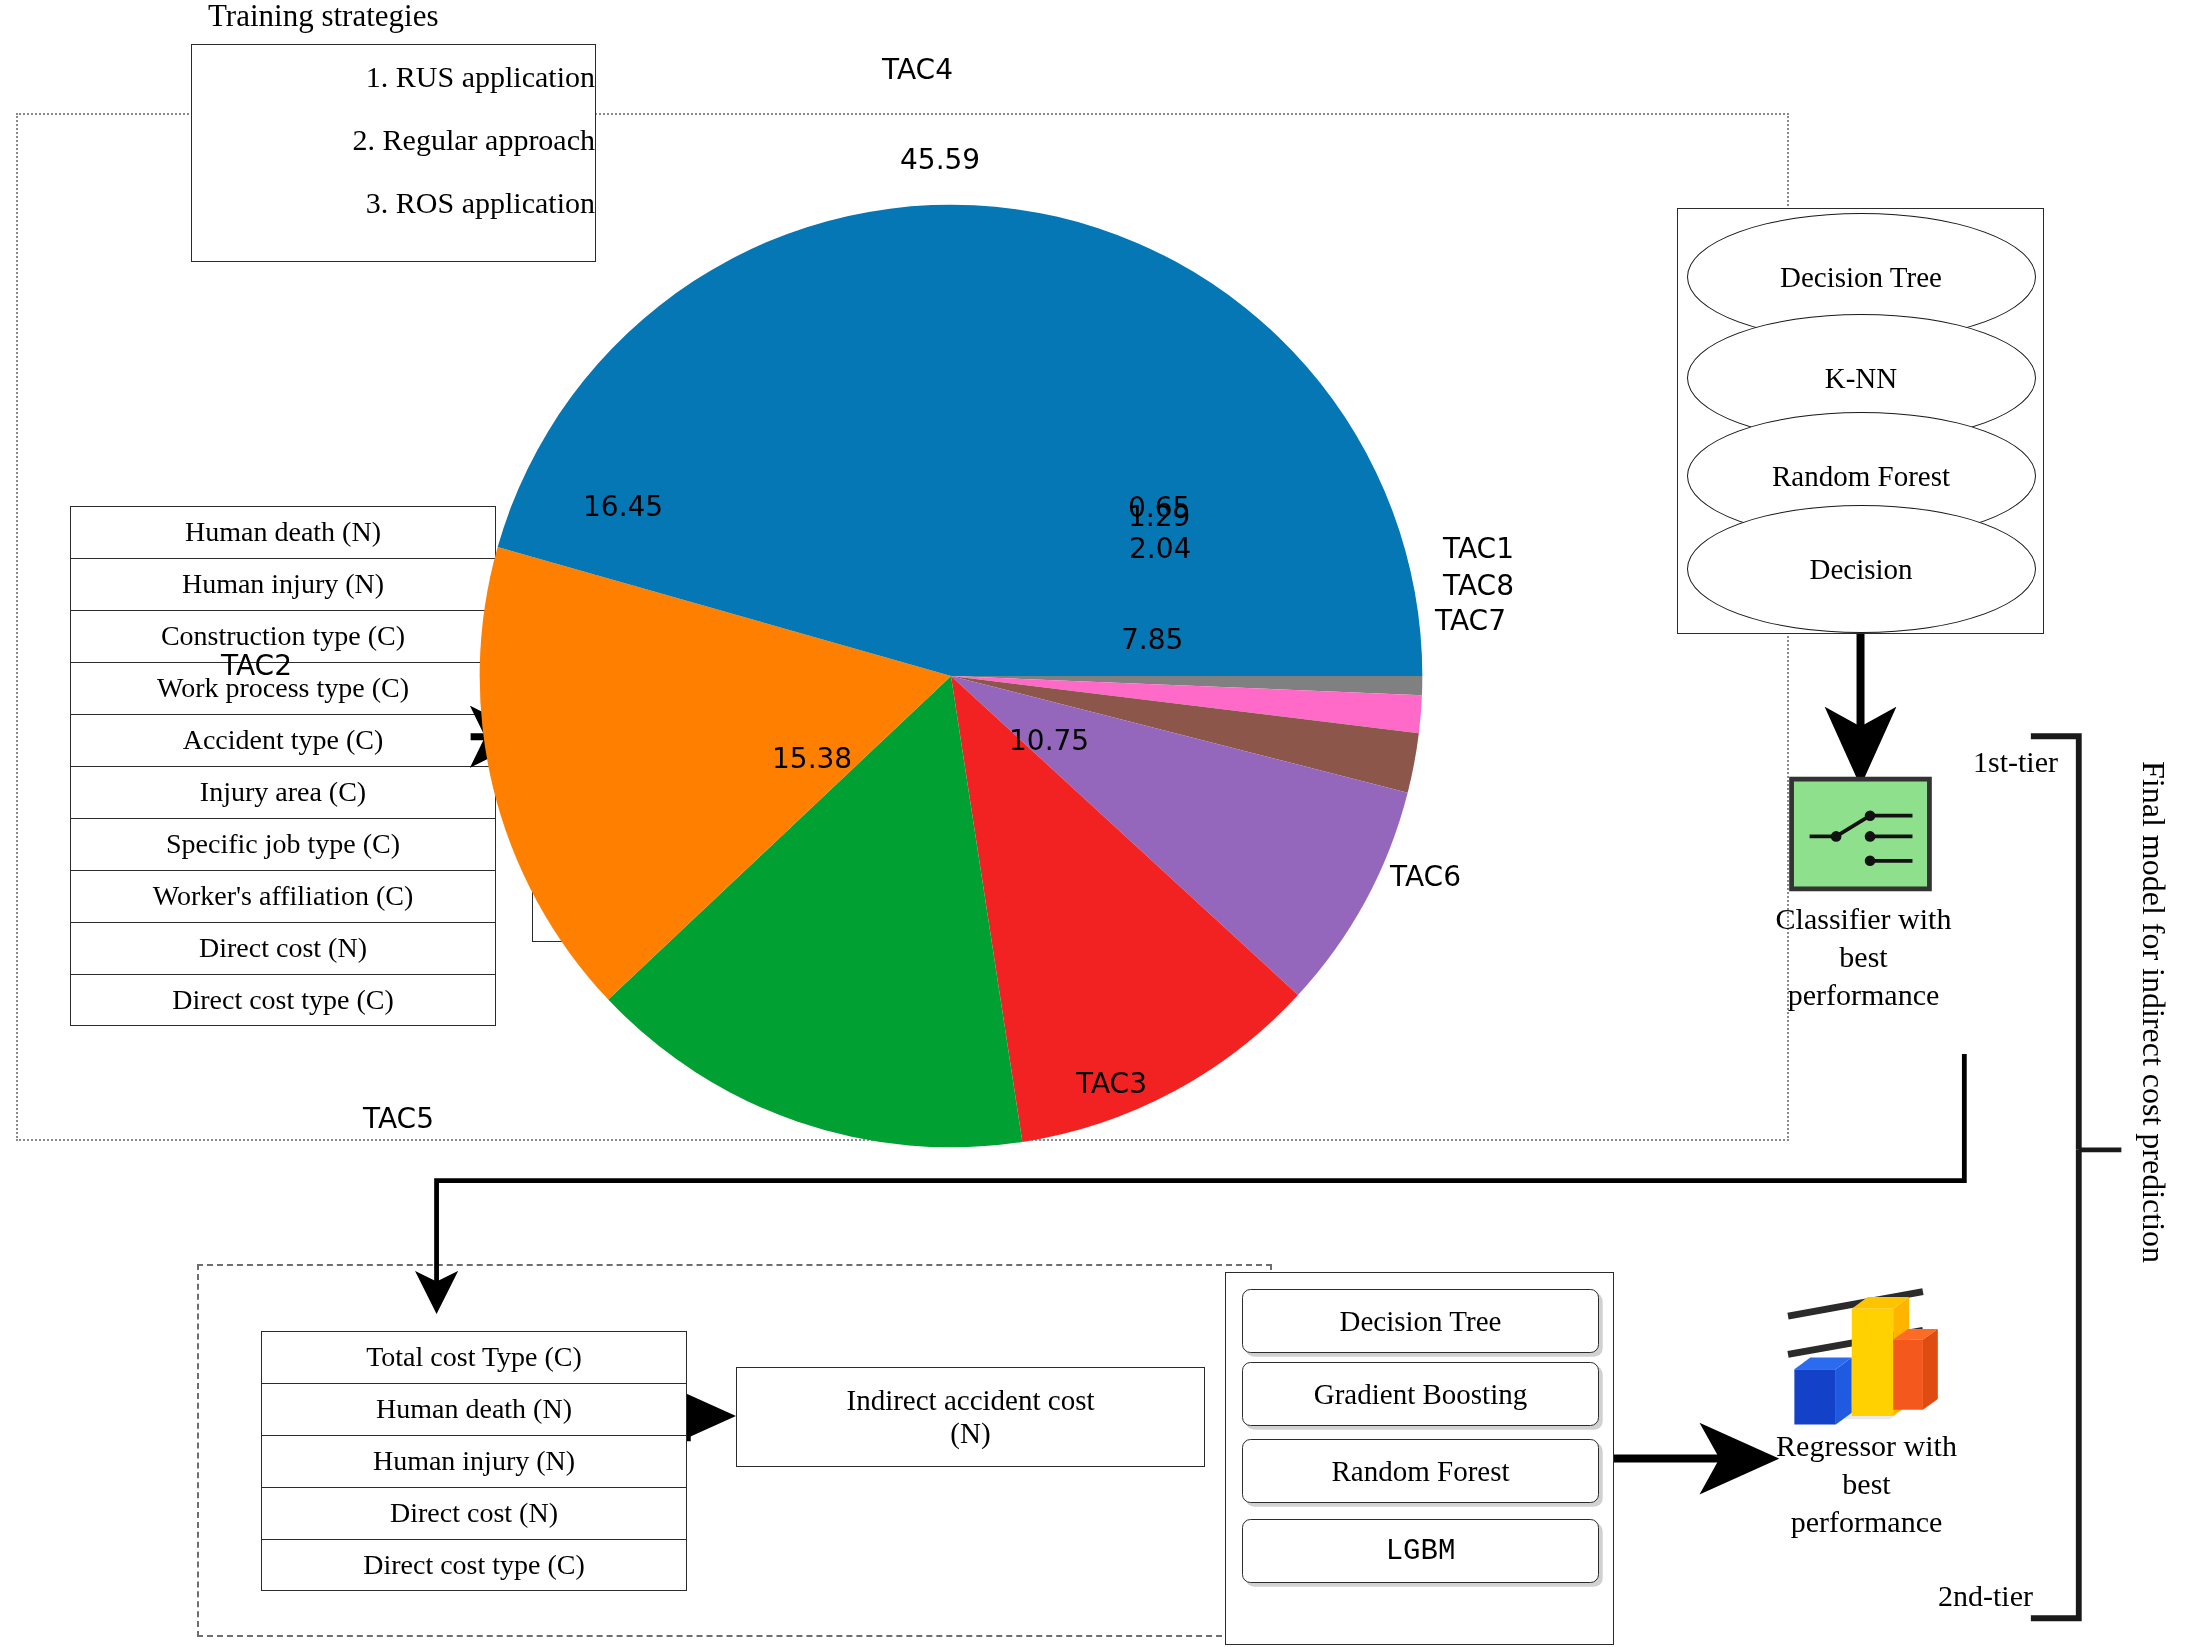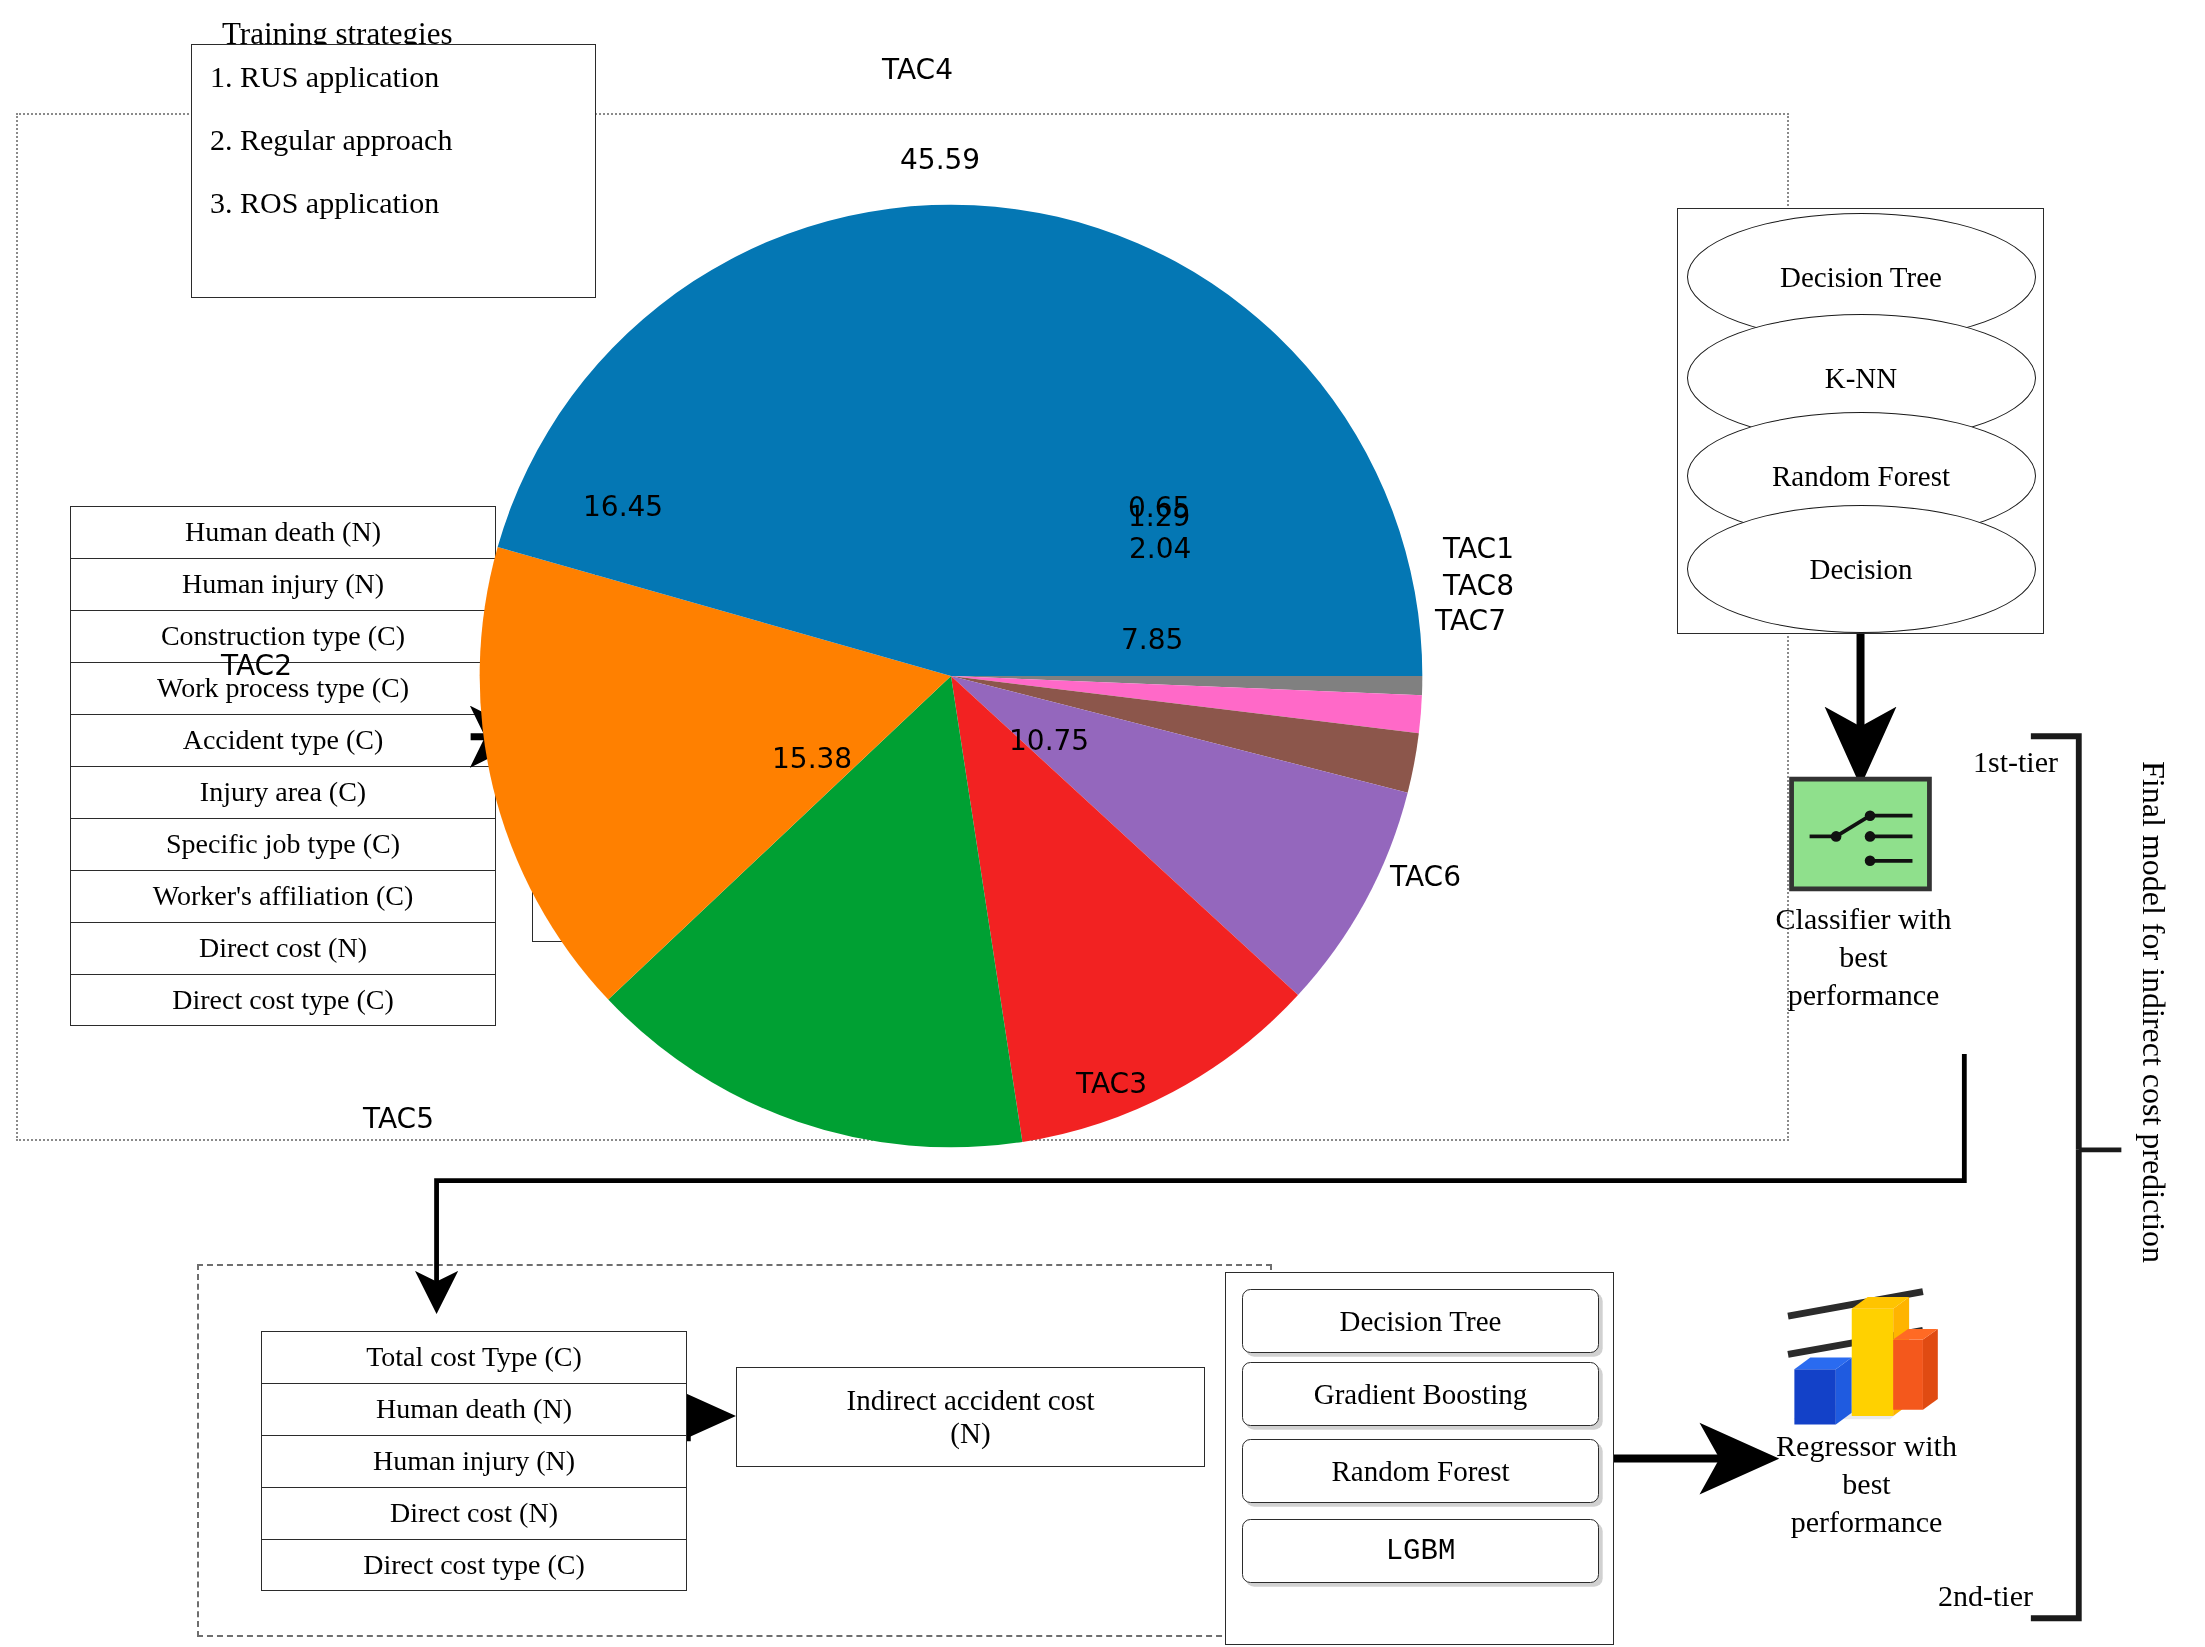--- a/index.html
+++ b/index.html
@@ -17,21 +17,21 @@
   }
   .dashed-region{
     border:2.7px dashed #6e6e6e;box-sizing:border-box;background:transparent;
   }
   
   .title-text{
     font-family:"Liberation Serif", serif;font-size:31px;line-height:1;
     white-space:nowrap;
   }
   
-  #training-box{width:405px;height:254px;}
+  #training-box{width:405px;height:218px;text-align:right;}
   #training-box .line{
     font-size:30px;line-height:63px;padding-left:18px;white-space:nowrap;
   }
   
   .feature-table{width:426px;padding-left:32px;}
   .feature-table .row{
     border:1.6px solid #2b2b2b;border-bottom:none;box-sizing:border-box;
     height:52px;line-height:50px;text-align:center;font-size:28px;
     white-space:nowrap;background:#fff;
   }
@@ -87,21 +87,21 @@
 </style>
 </head>
 <body>
 
 <div id="stage">
 
   <div class="abs dotted-region" style="left:16px;top:113px;width:1773px;height:1028px;"></div>
 
   <div class="abs dashed-region" style="left:197px;top:1264px;width:1075px;height:373px;"></div>
 
-  <div class="abs title-text" style="left:208px;top:18px;margin-left:14px;">Training strategies</div>
+  <div class="abs title-text" style="left:208px;top:0;">Training strategies</div>
   <div class="abs solidbox" id="training-box" style="left:191px;top:44px;">
     <div class="line">1. RUS application</div>
     <div class="line">2. Regular approach</div>
     <div class="line">3. ROS application</div>
   </div>
 
   <div class="abs feature-table" style="left:38px;top:506px;">
     <div class="row">Human death (N)</div>
     <div class="row">Human injury (N)</div>
     <div class="row">Construction type (C)</div>

